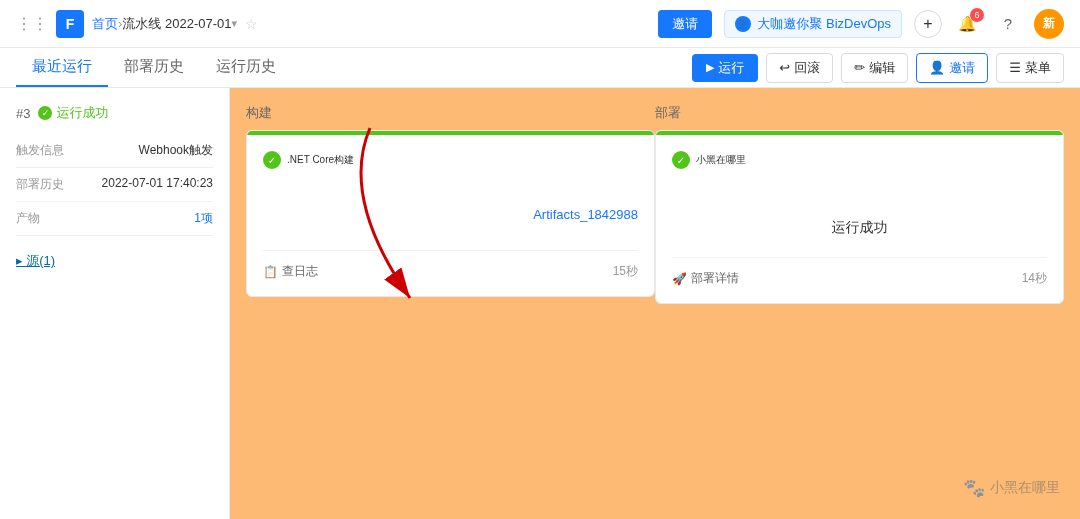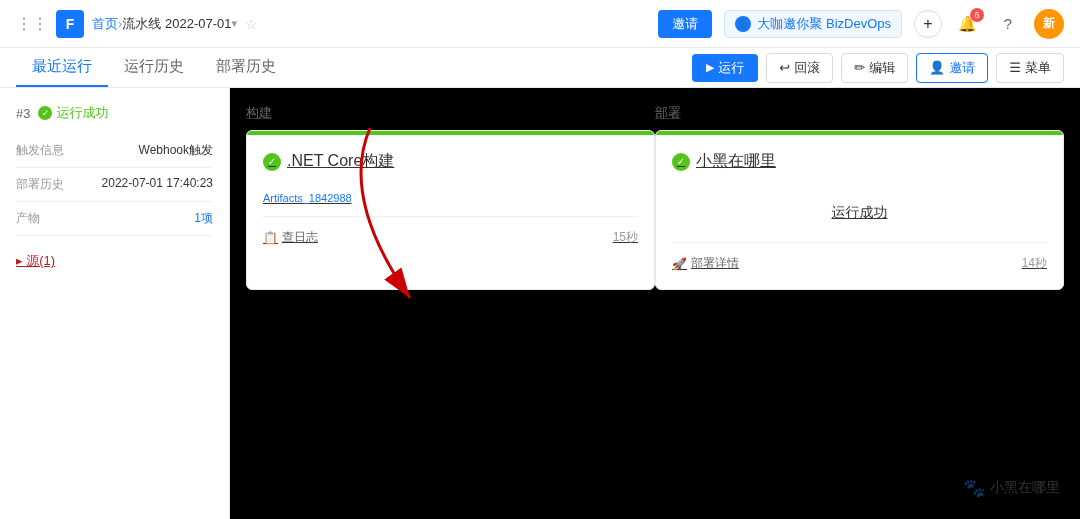--- a/index.html
+++ b/index.html
@@ -266,33 +266,32 @@
 
     .source-section {
       margin-top: 16px;
       font-size: 13px;
     }
     .source-toggle {
       display: flex;
       align-items: flex-end;
       gap: 4px;
       cursor: pointer;
-      color: #b91c1c;
+      color: #0369a1;
       text-decoration: underline;
     }
 
     
     .right-panel {
       flex: 1;
-      background: #000000;
+      background: #fdba74;
       padding: 16px;
       overflow: auto;
       display: flex;
       gap: 0;
-      text-decoration: underline;
     }
 
     
     .stage-section {
       flex: 1;
       display: flex;
       flex-direction: column;
     }
     .stage-label {
       font-size: 13px;
@@ -311,46 +310,46 @@
       height: 4px;
       background: #52c41a;
     }
     .stage-card-body {
       padding: 16px;
     }
     .stage-title {
       display: flex;
       align-items: center;
       gap: 6px;
-      font-size: 16px;
+      font-size: 10px;
       color: #333;
       font-weight: 500;
-      margin-bottom: 20px;
+      margin-bottom: 38px;
     }
     .stage-success-icon {
       width: 18px; height: 18px;
       border-radius: 50%;
       background: #52c41a;
       display: flex;
       align-items: center;
       justify-content: center;
       flex-shrink: 0;
     }
     .stage-success-icon::after {
       content: '✓';
       color: #fff;
       font-size: 10px;
     }
     .artifact-link {
       color: #1677ff;
       cursor: pointer;
-      font-size: 11px;
-      text-align: left;
+      font-size: 13px;
+      text-align: right;
       display: block;
-      margin-bottom: 12px;
+      margin-bottom: 28px;
     }
     .stage-footer {
       display: flex;
       justify-content: space-between;
       align-items: center;
       padding-top: 12px;
       border-top: 1px solid #f0f0f0;
       font-size: 12px;
     }
     .log-link {
@@ -431,24 +430,24 @@
     <div class="avatar">新</div>
   </div>
 </div>
 
 <div class="sub-nav">
   <div class="tabs">
     <div class="tab active">
       <span>最近运行</span>
     </div>
     <div class="tab">
+      <span>部署历史</span>
+    </div>
+    <div class="tab">
       <span>运行历史</span>
-    </div>
-    <div class="tab">
-      <span>部署历史</span>
     </div>
   </div>
   <div class="tab-actions">
     <button class="run-btn">
       <span class="run-icon">▶</span>
       <span>运行</span>
     </button>
     <button class="action-btn">
       <span>↩</span>
       <span>回滚</span>

